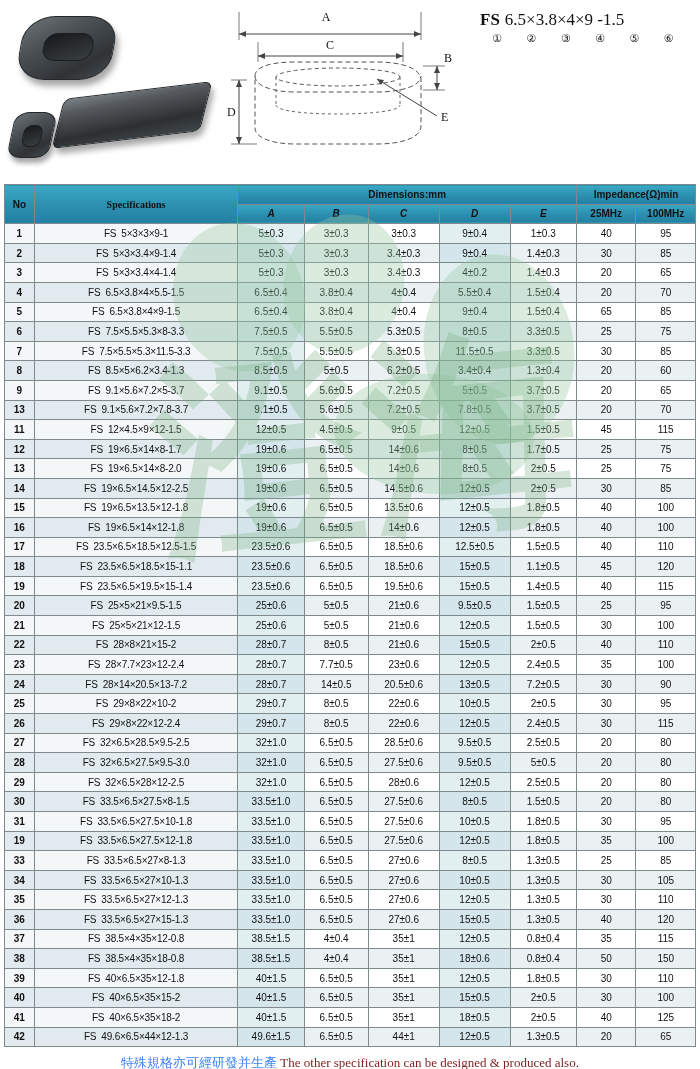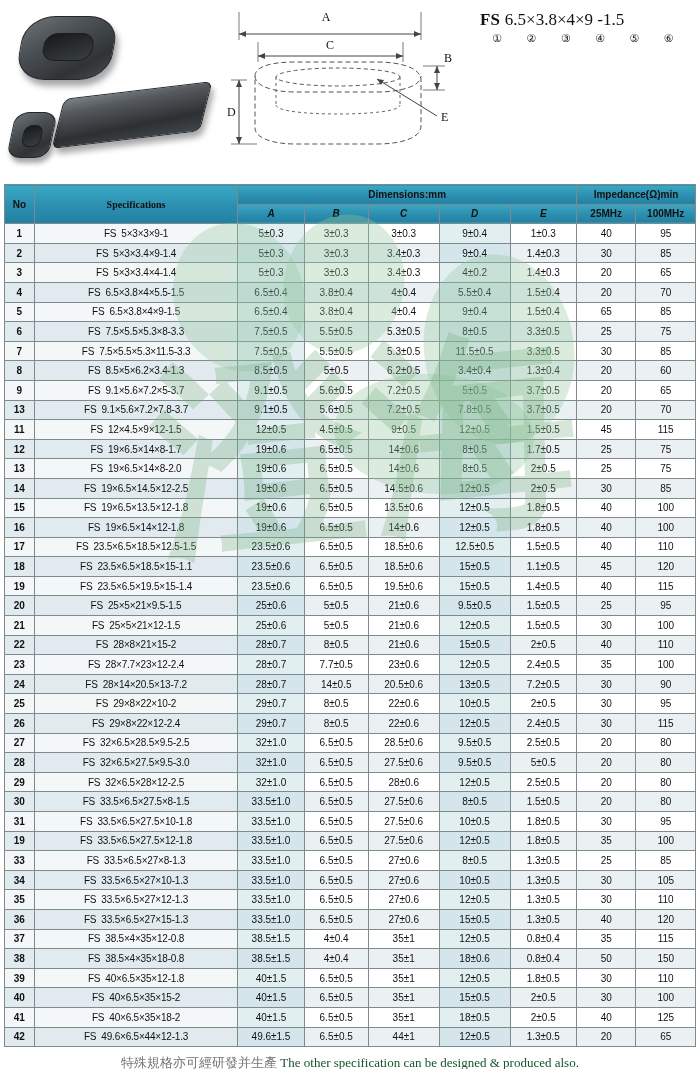--- a/index.html
+++ b/index.html
@@ -210,22 +210,22 @@
   tbody tr.even td.colD { background-color: rgba(186,215,222,0.62) !important; }
 
   
   .footer {
     margin-top: 7px;
     text-align: center;
     font-family: "Liberation Serif", serif;
     font-size: 13px;
     color: #2a4e86;
   }
-  .footer .cn { color: #737373; }
-  .footer .en { color: #14532d; }
+  .footer .cn { color: #3b82f6; }
+  .footer .en { color: #7f1d1d; }
 </style>
 </head>
 <body>
 
 <div class="top">
 
   <div class="photo">
     <div class="core core-a">
         <div class="hole"></div>
       </div>

